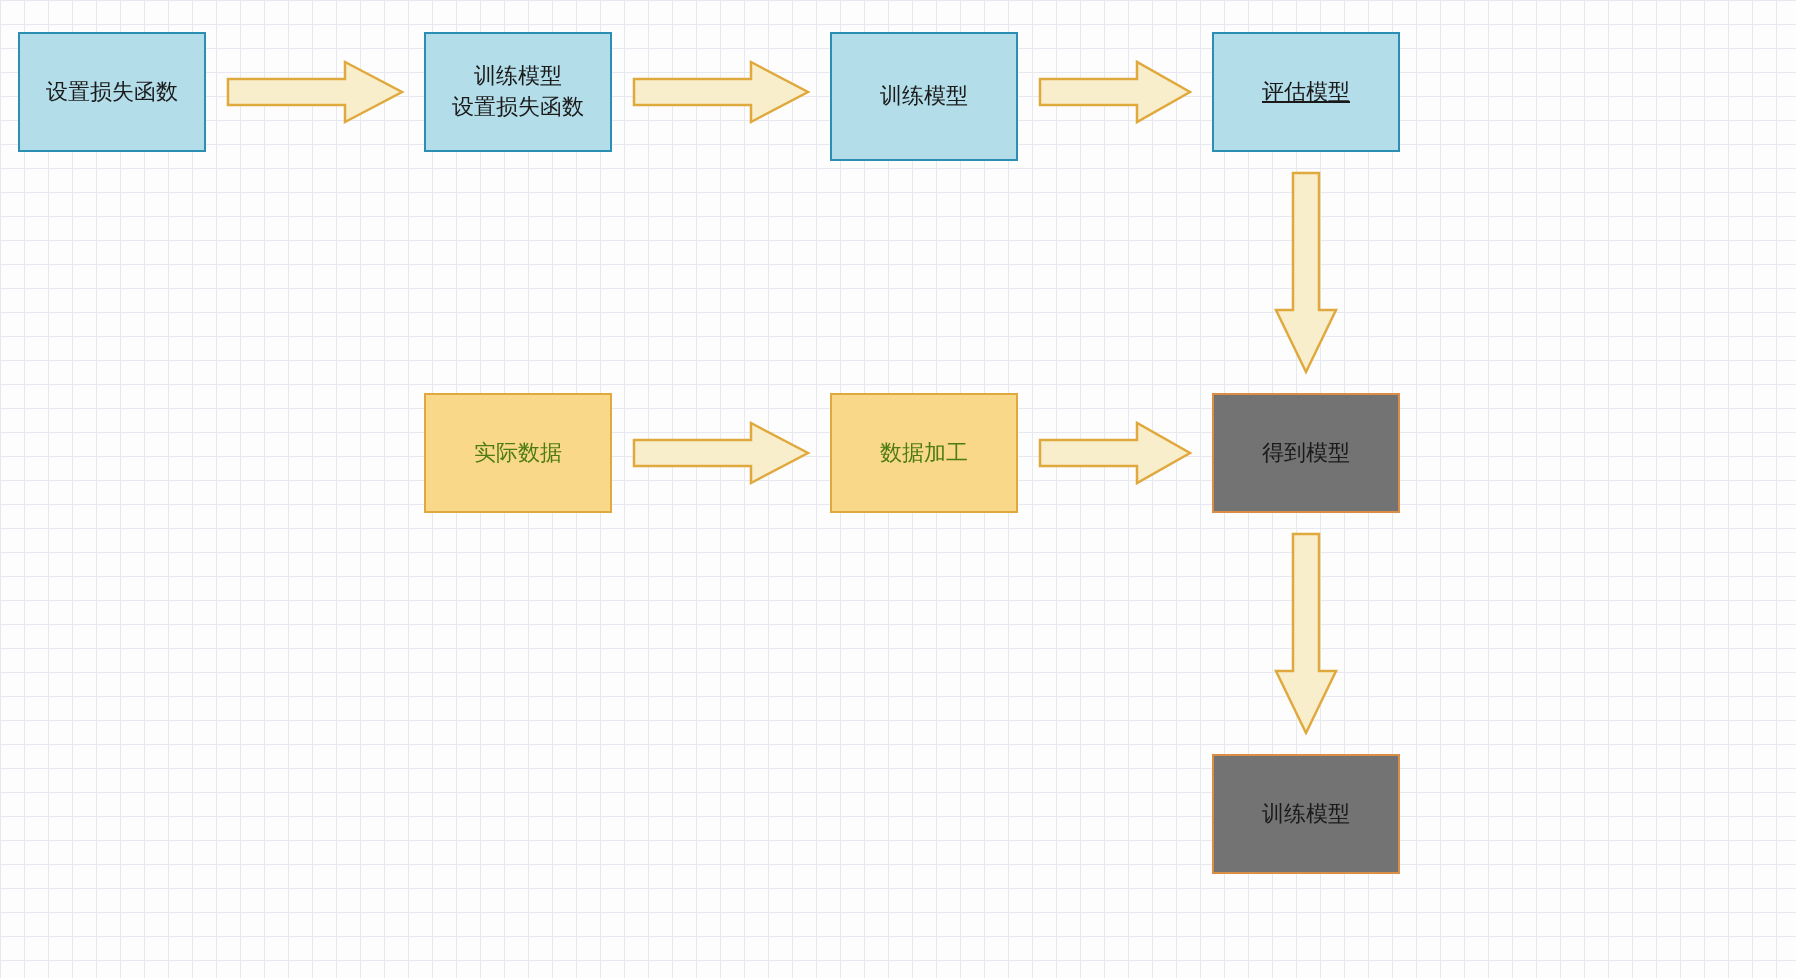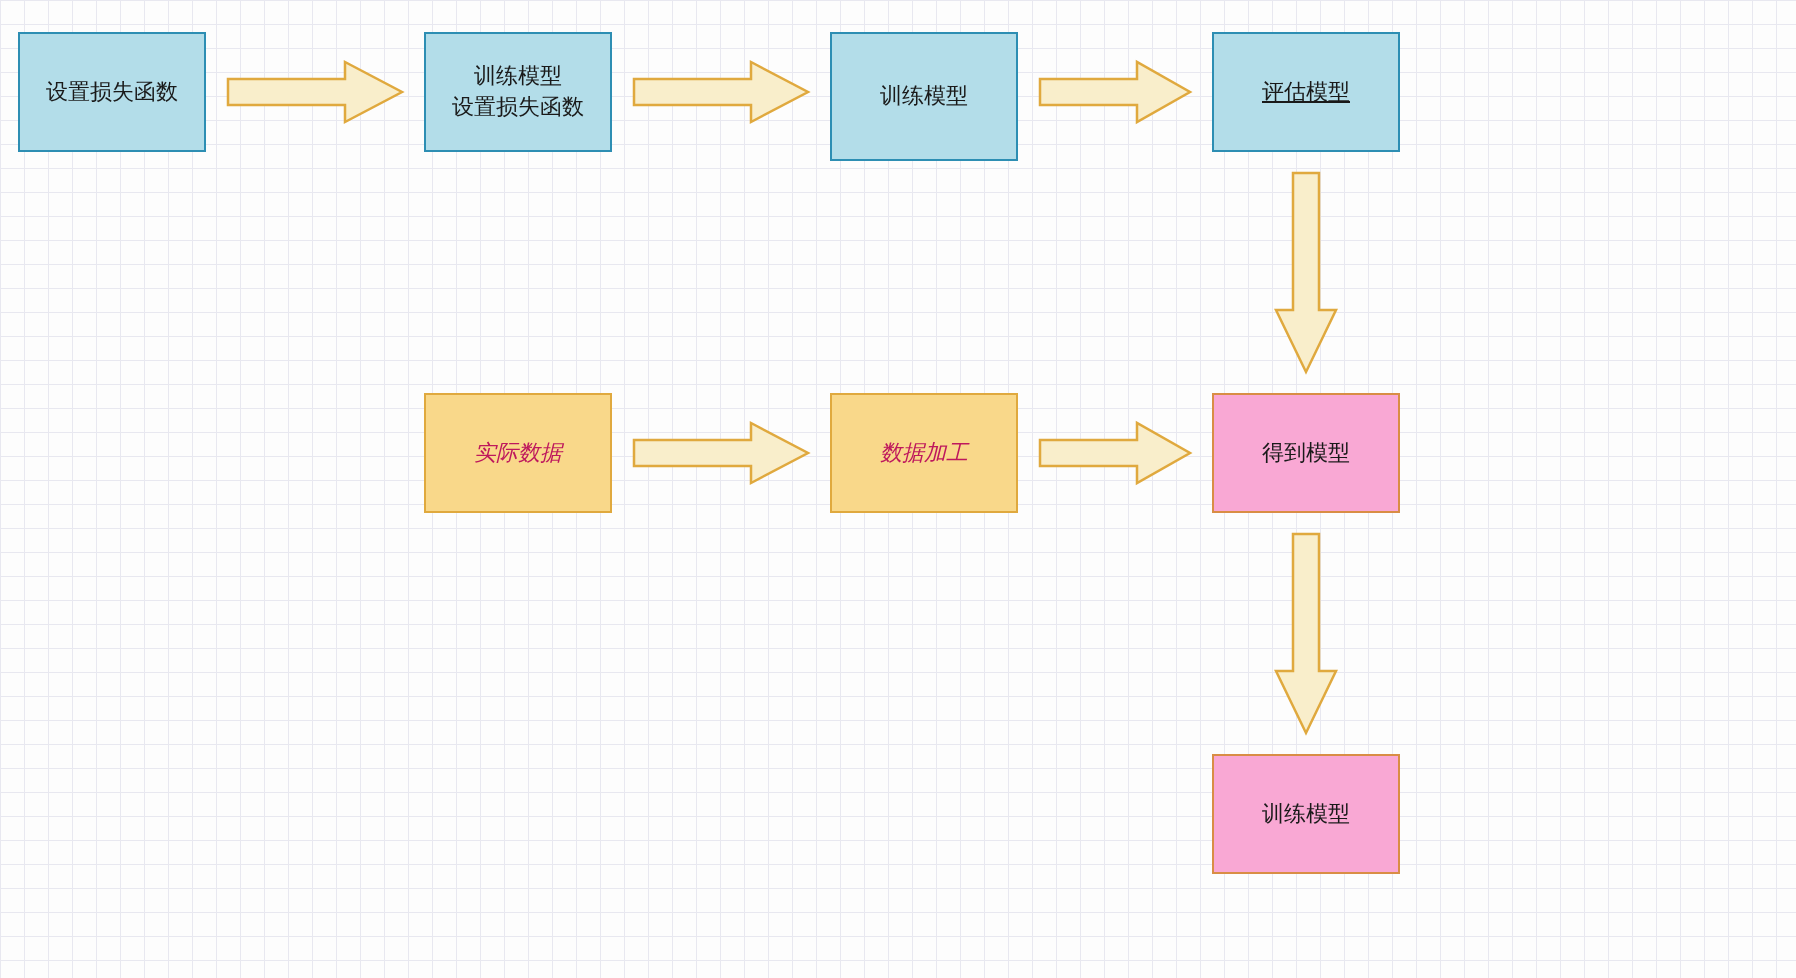--- a/index.html
+++ b/index.html
@@ -30,25 +30,24 @@
       border-style: solid;
     }
     .blue {
       background: #b3dde9;
       border-color: #2d8eb3;
       color: #1a1a1a;
     }
     .yellow {
       background: #f9d88a;
       border-color: #e0a93e;
-      color: #be185d;
-      font-style: italic;
+      color: #4d7c0f;
     }
     .orange {
-      background: #f9a8d4;
+      background: #737373;
       border-color: #d98d45;
       color: #1a1a1a;
     }
     .arrow {
       position: absolute;
     }
     .arrow svg { display: block; }
     .arrow-shape {
       fill: #f9eecb;
       stroke: #e0a93e;

